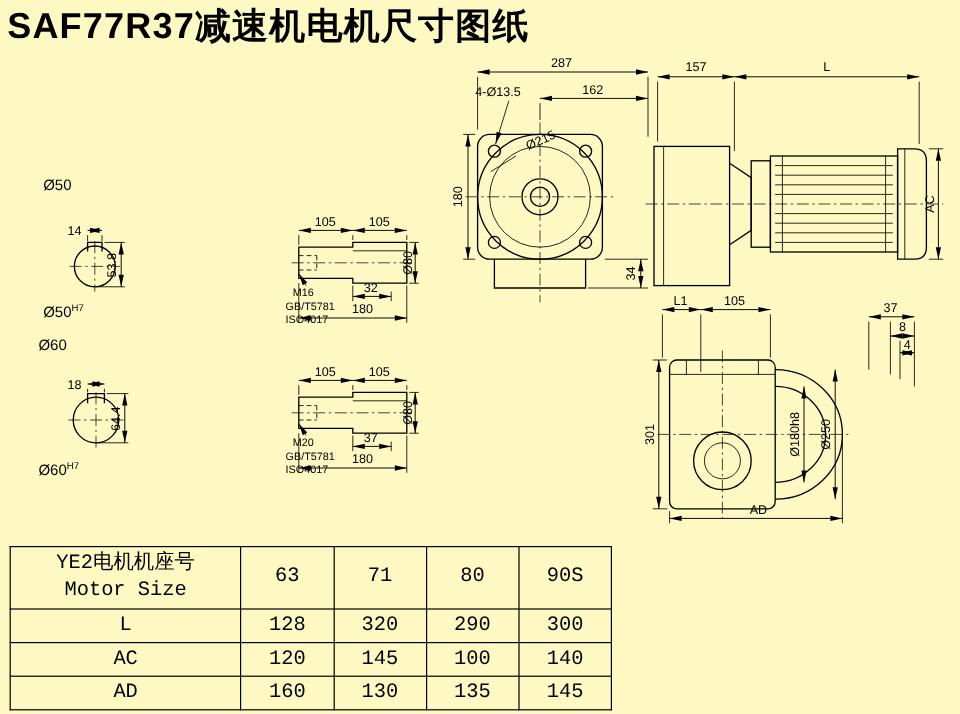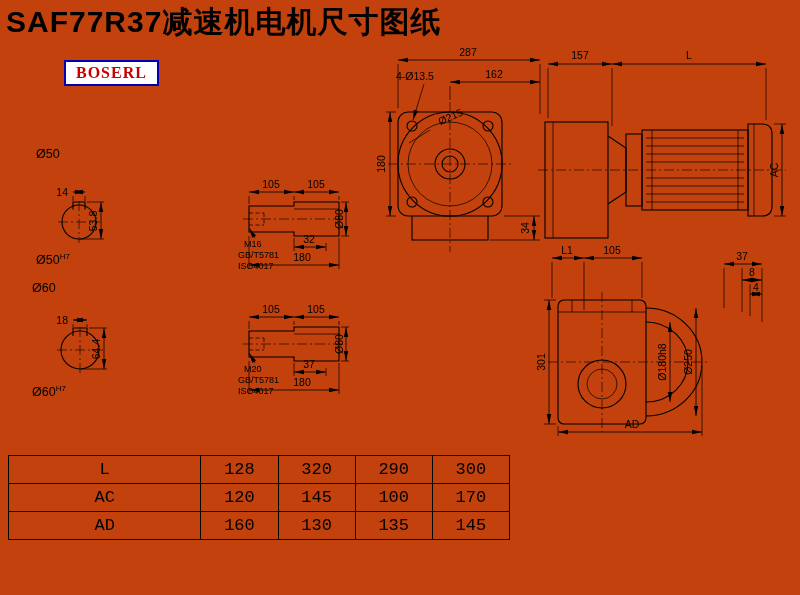--- a/index.html
+++ b/index.html
@@ -1,18 +1,18 @@
 <!DOCTYPE html>
 <html><head>
 <meta charset="utf-8">
 <style>
   *{margin:0;padding:0;box-sizing:border-box}
   html,body{width:800px;height:595px;background:#fff;overflow:hidden;
     font-family:"Liberation Sans",sans-serif;color:#000}
-  .page{position:relative;width:800px;height:595px;background:#c2410c}
+  .page{position:relative;width:800px;height:595px;background:#fef9c3}
   .title{position:absolute;left:6px;top:2px;font-size:30px;font-weight:bold;
     letter-spacing:1px;white-space:nowrap}
   .logo{position:absolute;left:64px;top:60px;border:2px solid #0000b4;color:#c40000;
     font-family:"Liberation Serif",serif;font-size:16px;font-weight:bold;
     padding:2px 10px;letter-spacing:1px;background:#fff}
   svg{position:absolute;left:0;top:0}
   svg text{font-family:"Liberation Sans",sans-serif;font-size:10.5px;fill:#000}
   .mid{text-anchor:middle}.end{text-anchor:end}
   .t9{font-size:9px}.t8{font-size:8px}.t12{font-size:12.5px}
   .ol{fill:none;stroke:#000;stroke-width:1.1}
@@ -25,21 +25,20 @@
     font-size:17px}
   .dimtable td{border:1px solid #000;height:28px;vertical-align:middle;padding:0}
   .dimtable .hdr{height:52px;line-height:1.35}
 </style>
 </head>
 <body>
 
 <div class="page">
 
   <div class="title">SAF77R37减速机电机尺寸图纸</div>
-  <div class="logo">BOSERL</div>
 
   <svg width="800" height="450" viewBox="0 0 800 450">
     <defs>
       <marker id="aE" markerUnits="userSpaceOnUse" markerWidth="12" markerHeight="6" refX="11" refY="3" orient="auto">
         <path d="M11,3 L1,0.8 L1,5.2 Z" fill="#000"></path>
       </marker>
       <marker id="aS" markerUnits="userSpaceOnUse" markerWidth="12" markerHeight="6" refX="1" refY="3" orient="auto">
         <path d="M1,3 L11,0.8 L11,5.2 Z" fill="#000"></path>
       </marker>
     </defs>
@@ -193,33 +192,43 @@
 
   <table class="dimtable">
     <colgroup>
       <col style="width:192px">
         <col style="width:77px">
         <col style="width:77px">
       <col style="width:77px">
         <col style="width:77px">
     </colgroup>
     <tbody>
+        <tr>
+      <td class="hdr">
+        <div>YE2电机机座号</div>
+        <div>Motor Size</div>
+      </td>
+      <td class="hdr">63</td>
+      <td class="hdr">71</td>
+      <td class="hdr">80</td>
+      <td class="hdr">90S</td>
+    </tr>
     <tr>
       <td>L</td>
       <td>128</td>
       <td>320</td>
       <td>290</td>
       <td>300</td>
     </tr>
     <tr>
       <td>AC</td>
       <td>120</td>
       <td>145</td>
       <td>100</td>
-      <td>170</td>
+      <td>140</td>
     </tr>
     <tr>
       <td>AD</td>
       <td>160</td>
       <td>130</td>
       <td>135</td>
       <td>145</td>
     </tr>
   </tbody>
     </table>

